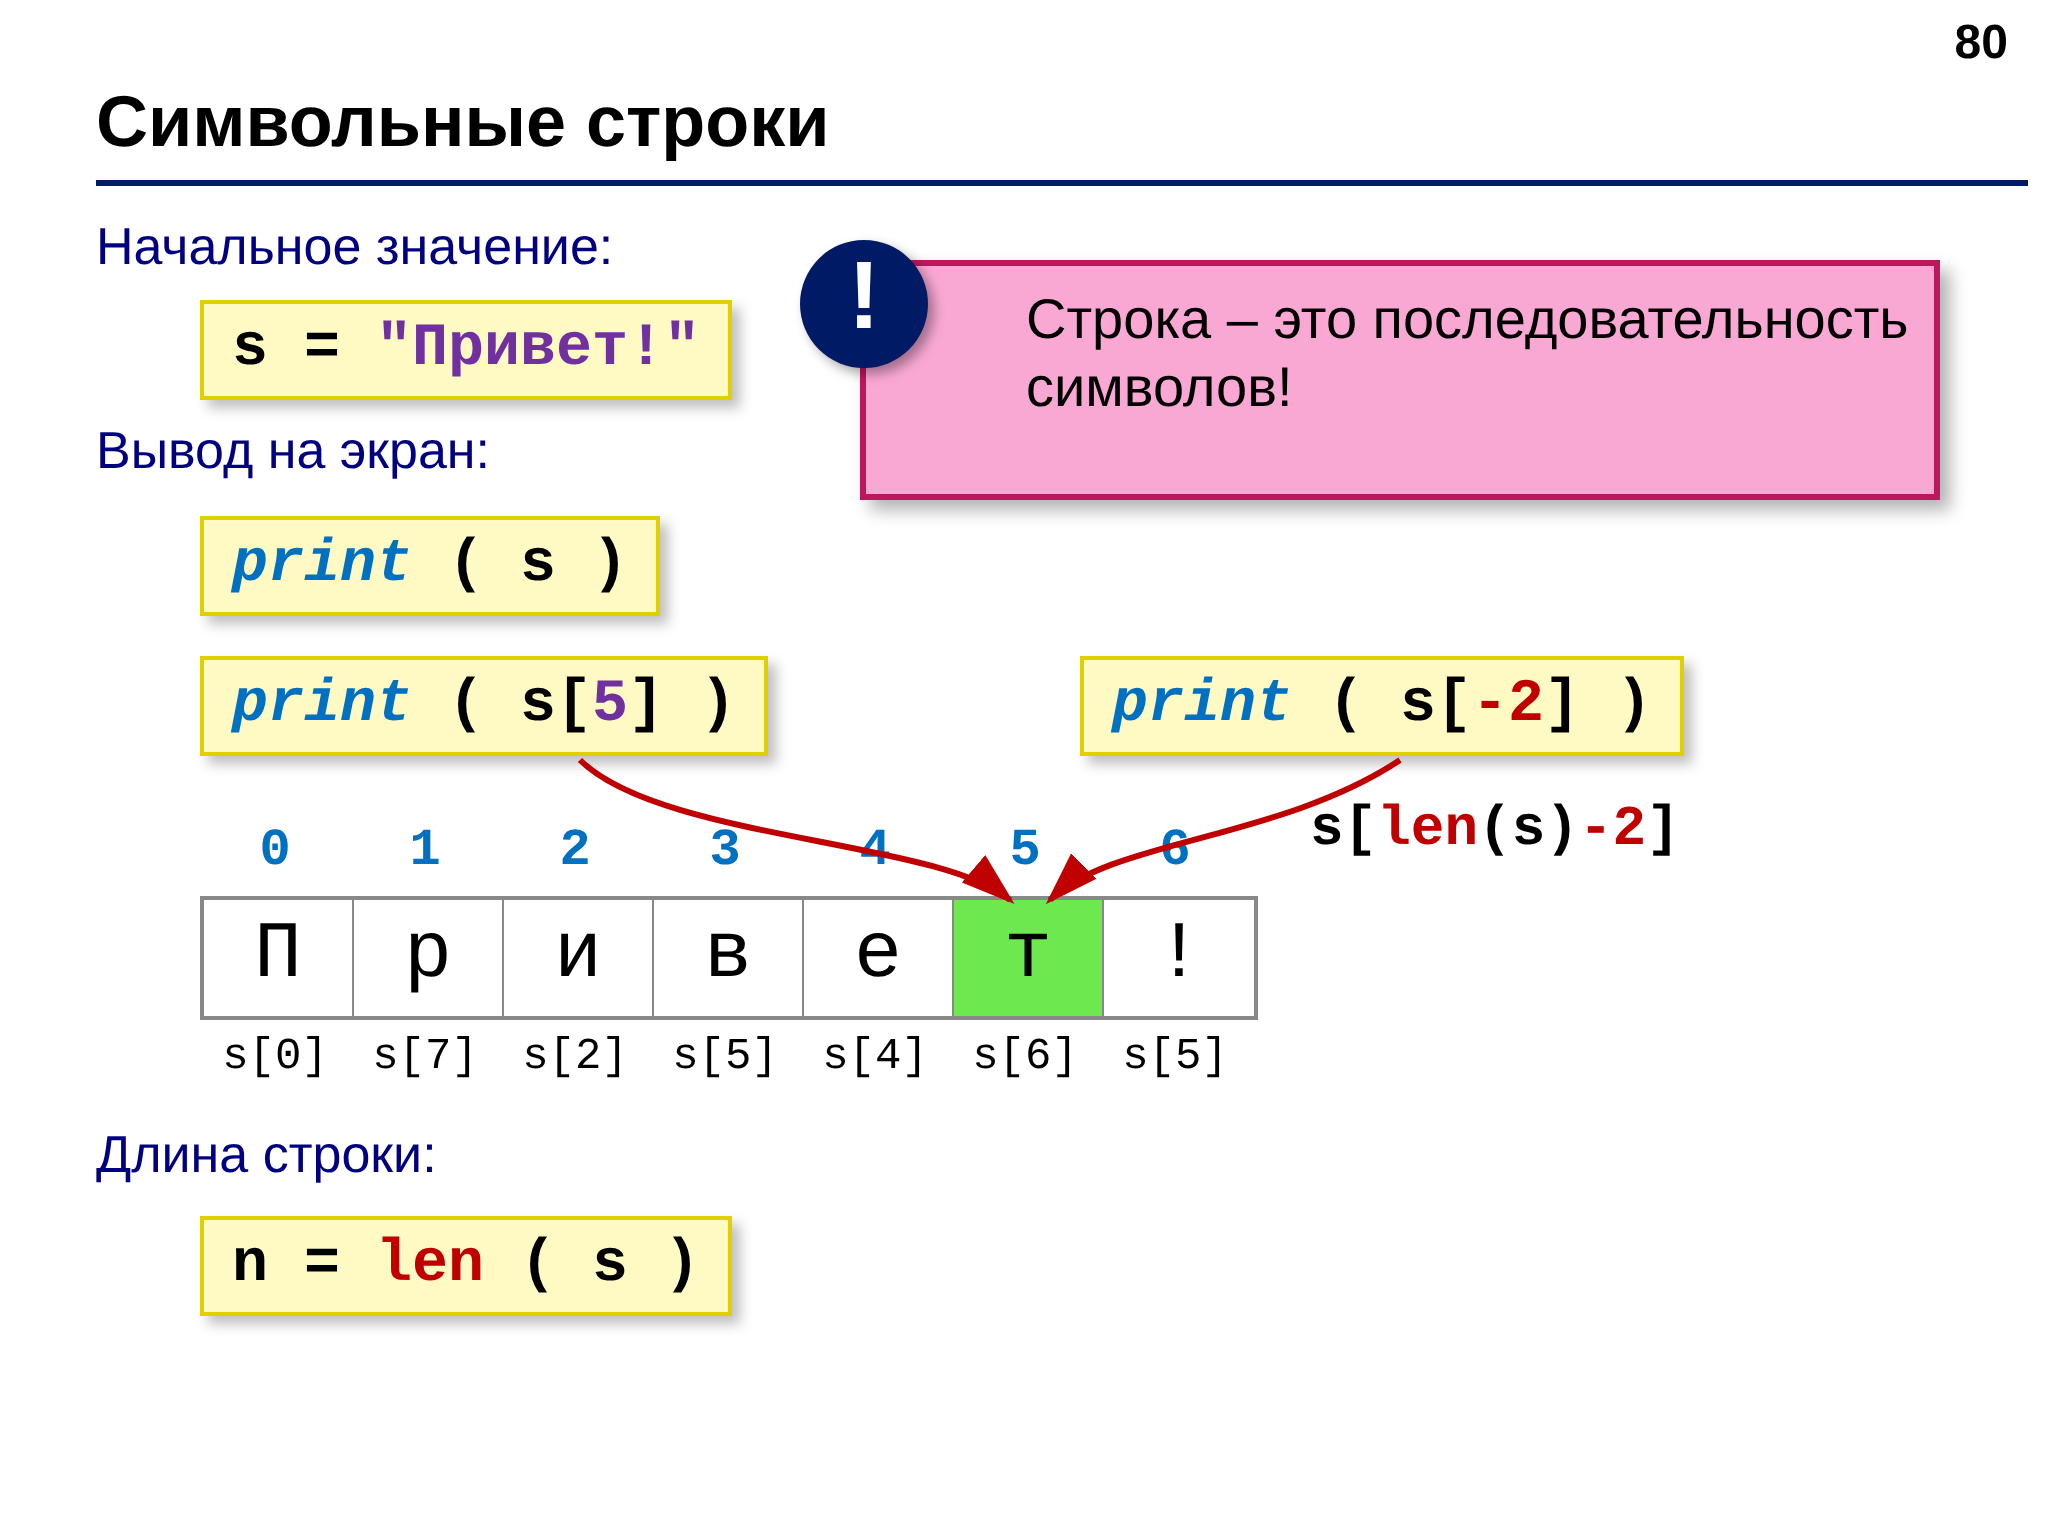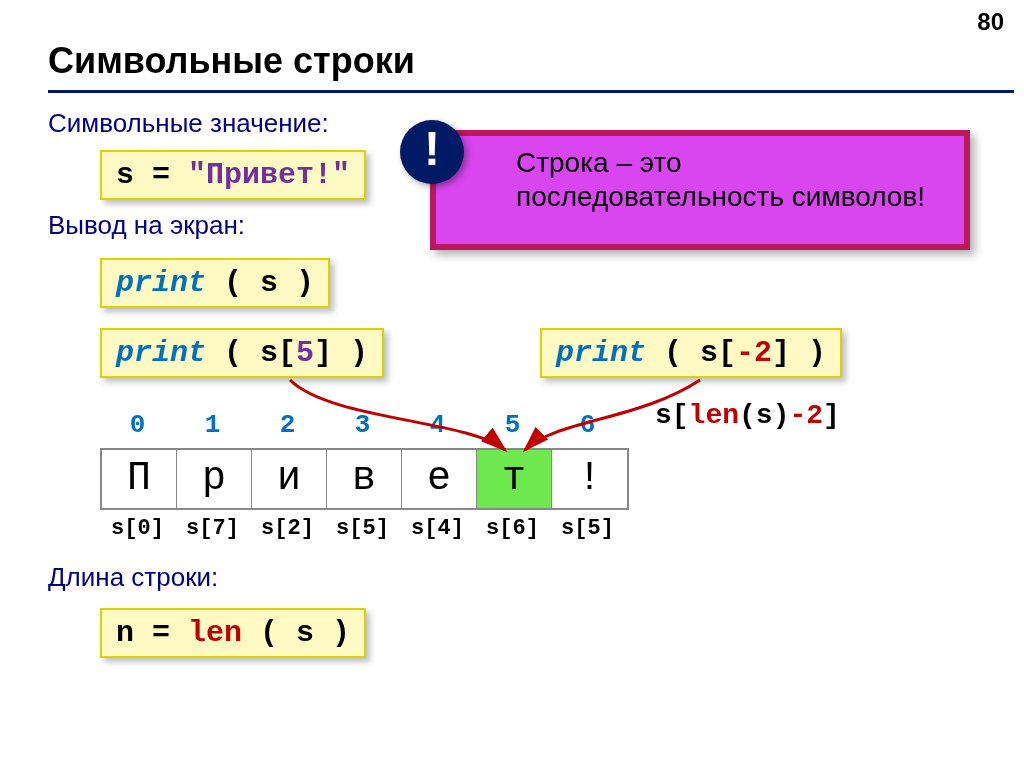--- a/index.html
+++ b/index.html
@@ -58,22 +58,22 @@
   .tok-neg  { color: #c00000; }
   .tok-len  { color: #c00000; }
   .plain    { color: #000; }
 
   .callout {
     position: absolute;
     top: 130px;
     left: 430px;
     width: 540px;
     height: 120px;
-    background: #d946ef;
-    border: 6px solid #be185d;
+    background: #f9a8d4;
+    border: 3px solid #be185d;
     box-shadow: 5px 5px 8px rgba(0,0,0,0.3);
     font-size: 28px;
     padding: 10px 12px 10px 80px;
     box-sizing: border-box;
     line-height: 1.2;
   }
   .badge {
     position: absolute;
     top: 120px;
     left: 400px;
@@ -111,21 +111,21 @@
     background: #fff;
   }
   .char-cell:last-child { border-right: none; }
   .char-cell.hl { background: #6de84e; }
   .sub-row { position: absolute; display: flex; }
   .sub-cell {
     width: 75px;
     text-align: center;
     font-family: "Courier New", monospace;
     font-size: 22px;
-    font-weight: bold;
+    font-weight: normal;
   }
 
   .len-expr {
     position: absolute;
     font-family: Liberation Mono, monospace;
     font-size: 28px;
     font-weight: bold;
   }
 
   svg.arrows {
@@ -135,21 +135,21 @@
     pointer-events: none;
   }
 </style>
 </head>
 <body>
 
 <div class="page-num">80</div>
 <div class="title">Символьные строки</div>
 <div class="hr"></div>
 
-<div class="label" style="top:108px;left:48px">Символьные значение:</div>
+<div class="label" style="top:108px;left:48px">Начальное значение:</div>
 
 <div class="codebox shadow" style="top:150px;left:100px">
   <span class="plain">s = </span><span class="tok-str">"Привет!"</span>
 </div>
 
 <div class="callout">
   <span>Строка – это последовательность символов!</span>
 </div>
 <div class="badge">!</div>
 

